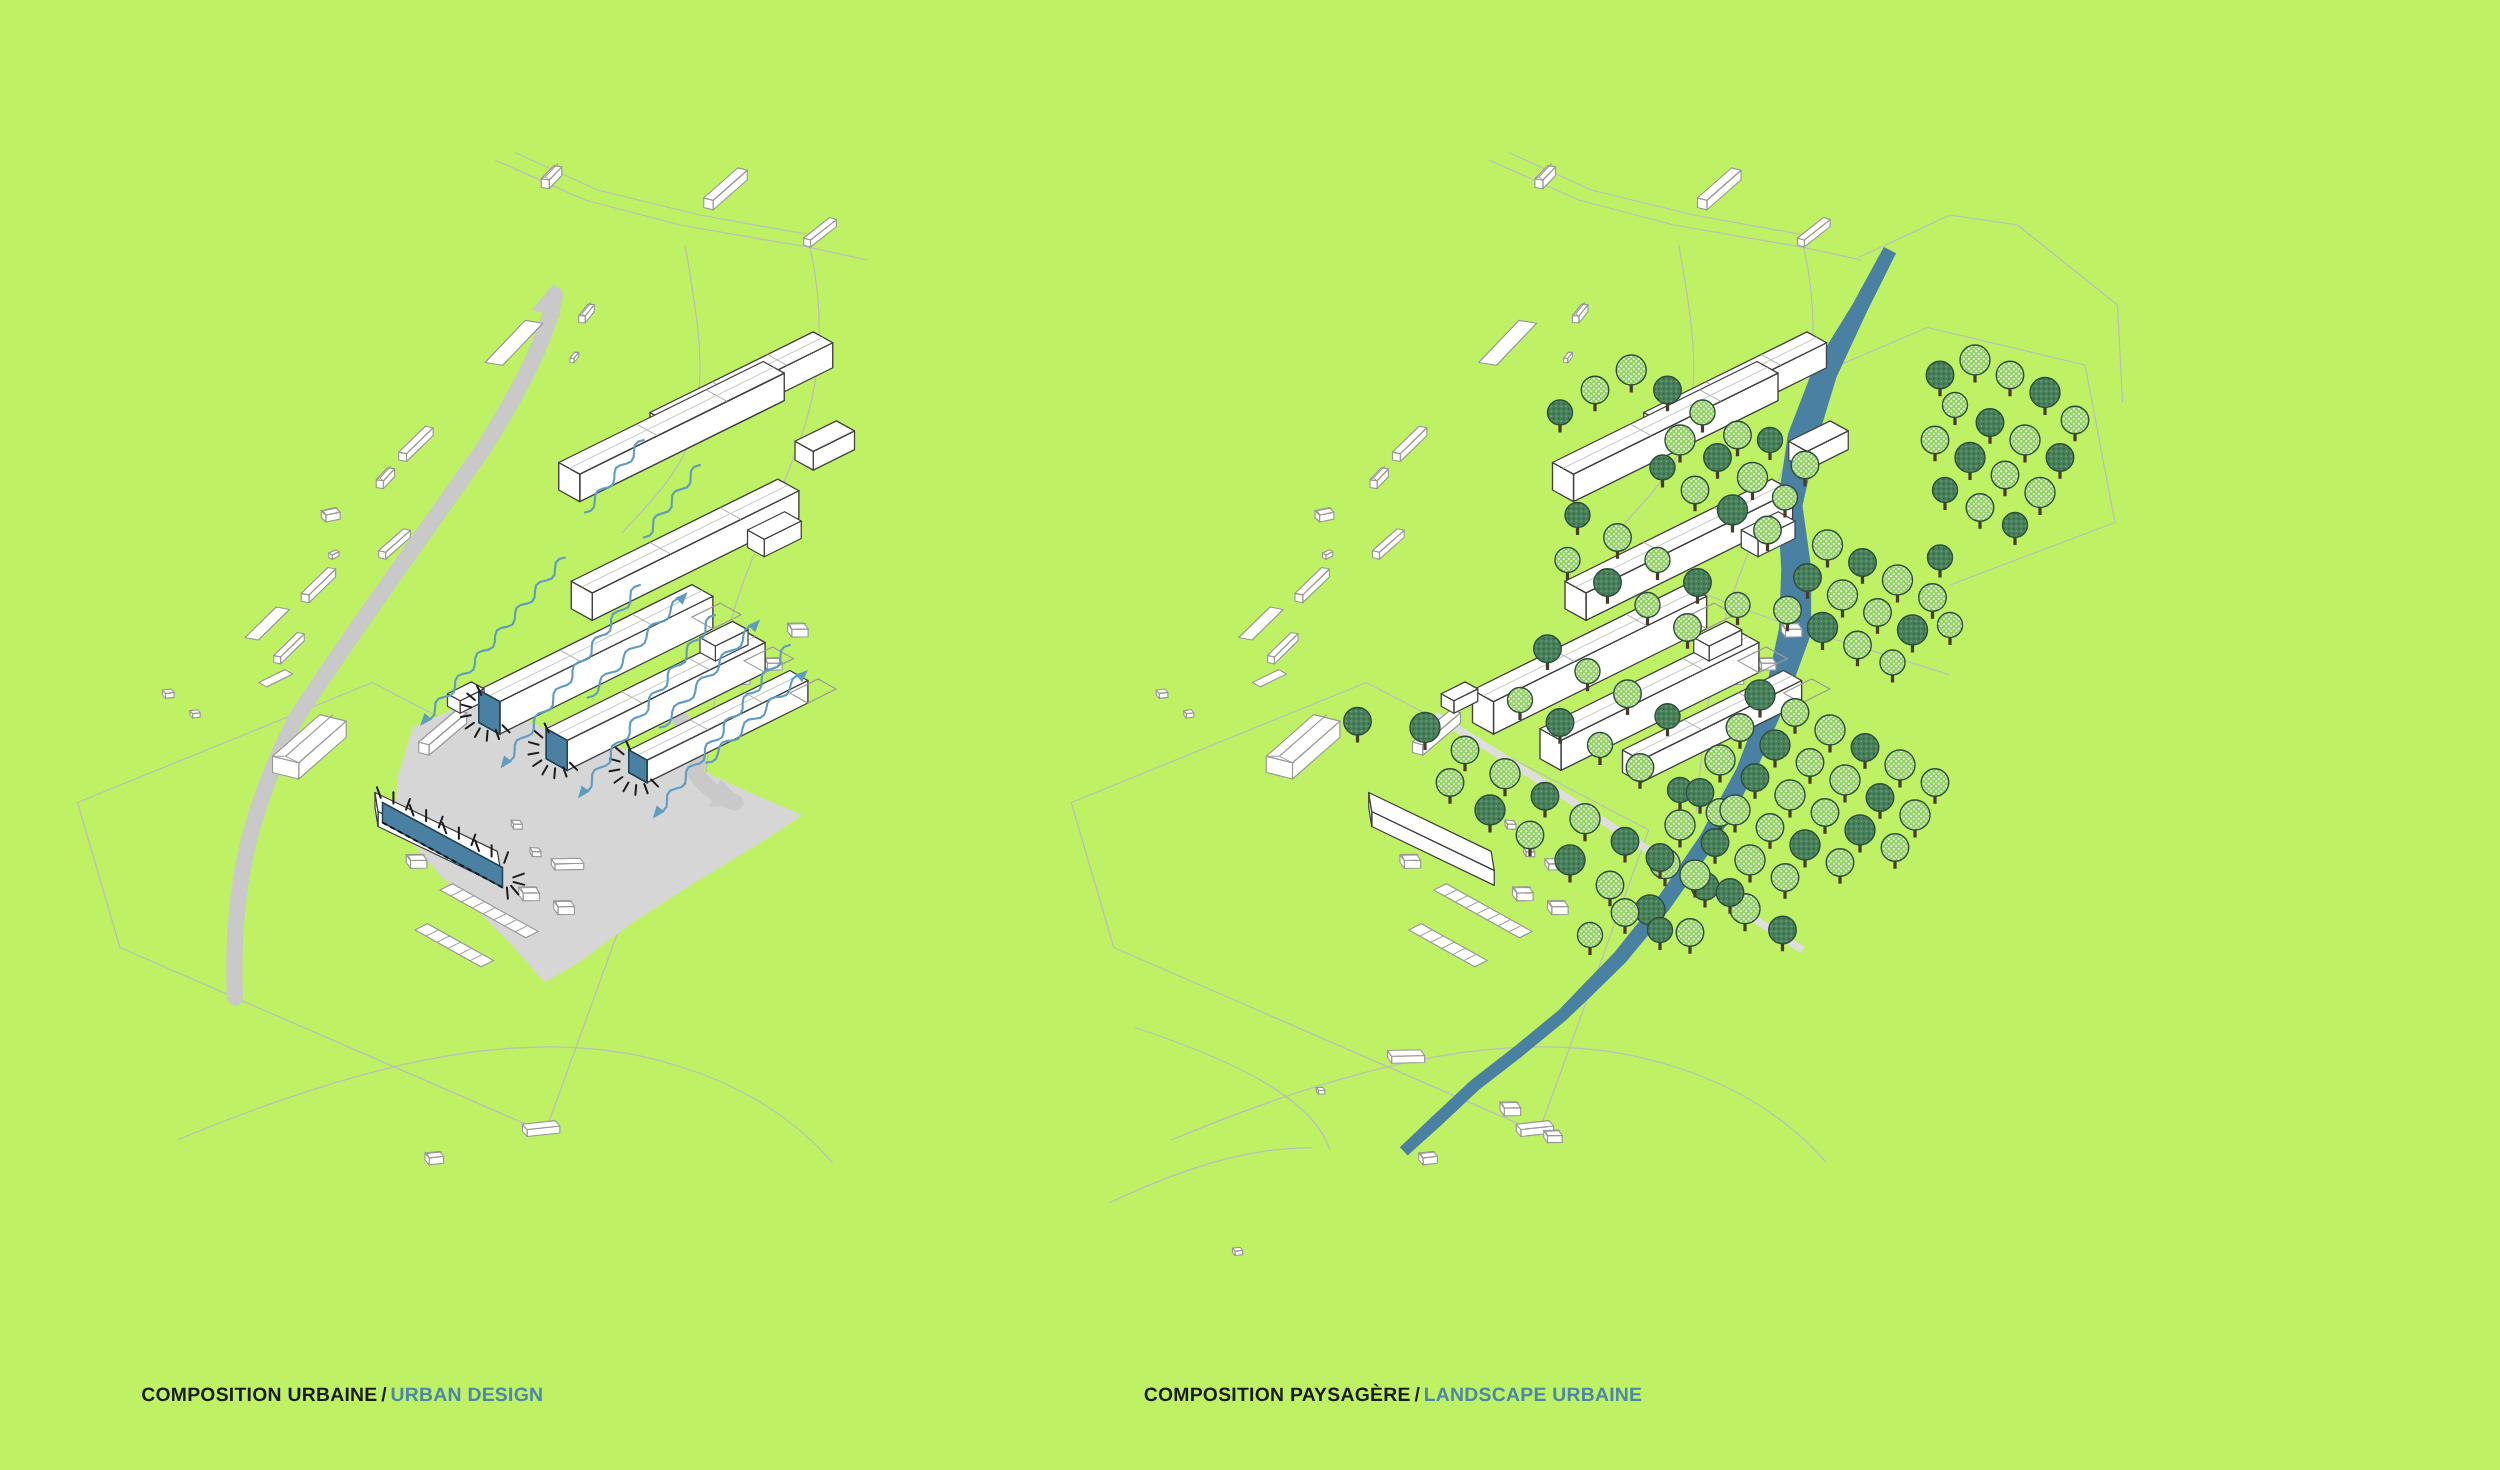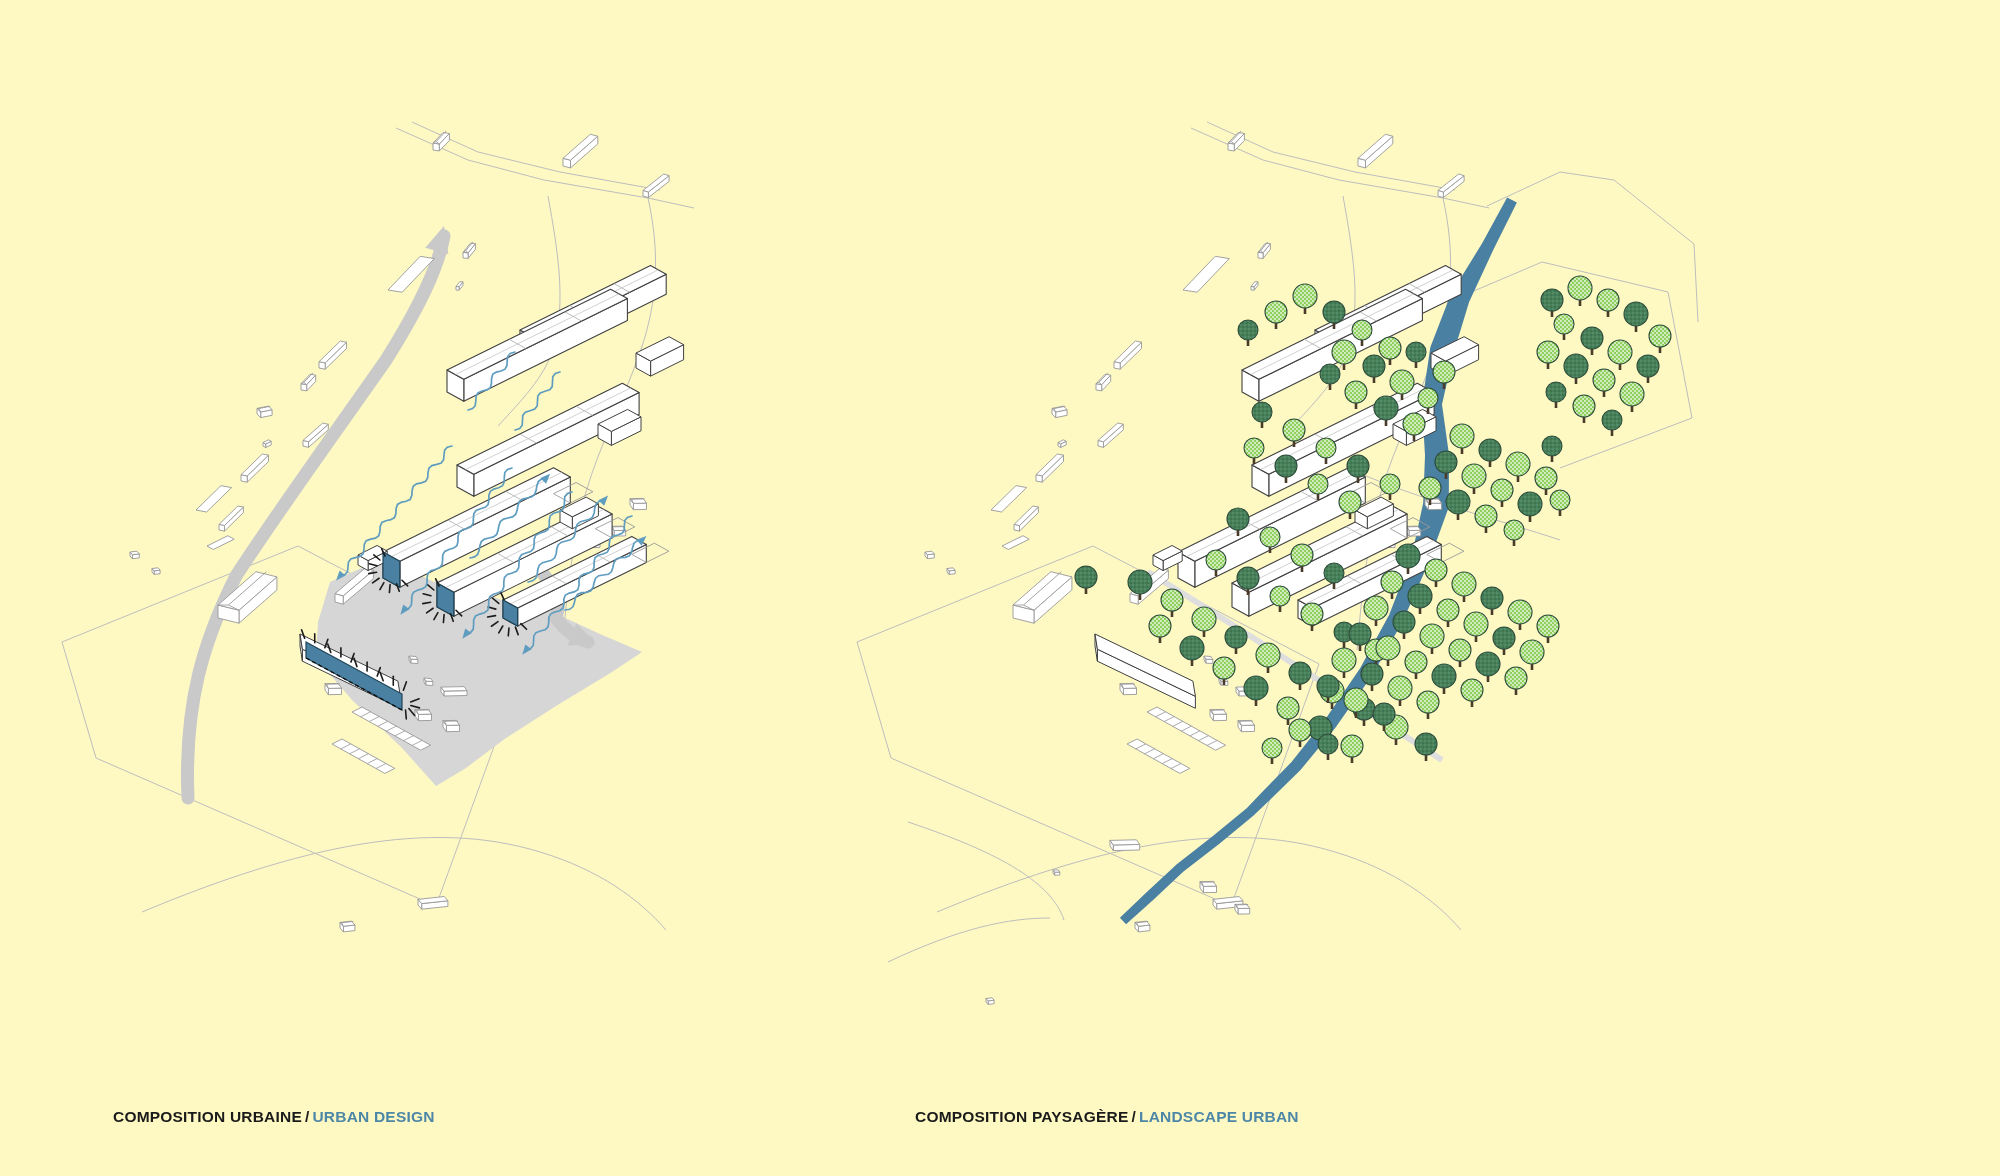--- a/index.html
+++ b/index.html
@@ -1,16 +1,16 @@
 <!DOCTYPE html>
 <html><head>
 <meta charset="utf-8">
 <style>
   html,body{margin:0;padding:0;background:#ffffff;}
-  .page{position:relative;width:2000px;height:1176px;background:#fef9c3;overflow:hidden;
+  .page{position:relative;width:2000px;height:1176px;background:#bef264;overflow:hidden;
         font-family:"Liberation Sans", sans-serif;}
   svg{position:absolute;left:0;top:0;}
   .caption{position:absolute;top:1108px;font-size:15.5px;font-weight:bold;
            letter-spacing:.2px;white-space:nowrap;}
   .c-fr{color:#1a1a1a;}
   .c-sep{color:#1a1a1a;margin:0 3px;}
   .c-en{color:#4d87a7;}
 </style>
 </head>
 <body>
@@ -781,15 +781,15 @@
           <line x1="1272" y1="764" x2="1272" y2="750" stroke="#4a3a28" stroke-width="2.6"></line>
           <circle cx="1272" cy="748" r="10" fill="url(#patLight)" stroke="#2d4d3b" stroke-width="1.1"></circle>
         </g>
     </g>
   </svg>
 
   <div class="caption" style="left:113px">
     <span class="c-fr">COMPOSITION URBAINE</span><span class="c-sep">/</span><span class="c-en">URBAN DESIGN</span>
   </div>
   <div class="caption" style="left:915px">
-    <span class="c-fr">COMPOSITION PAYSAGÈRE</span><span class="c-sep">/</span><span class="c-en">LANDSCAPE URBAN</span>
+    <span class="c-fr">COMPOSITION PAYSAGÈRE</span><span class="c-sep">/</span><span class="c-en">LANDSCAPE URBAINE</span>
   </div>
 </div>
 
 </body></html>

